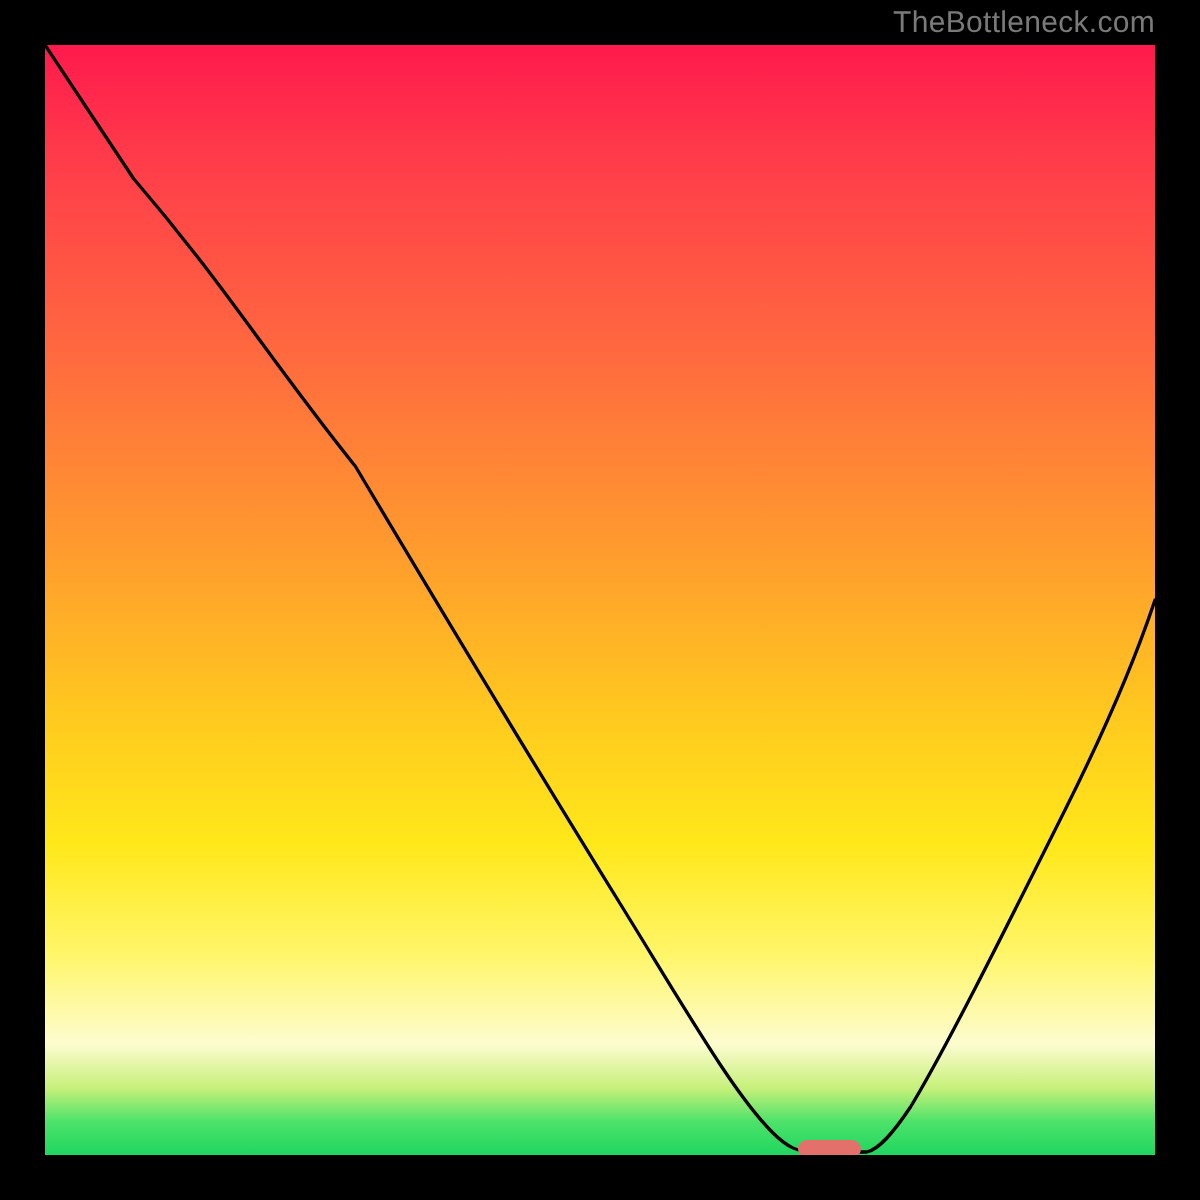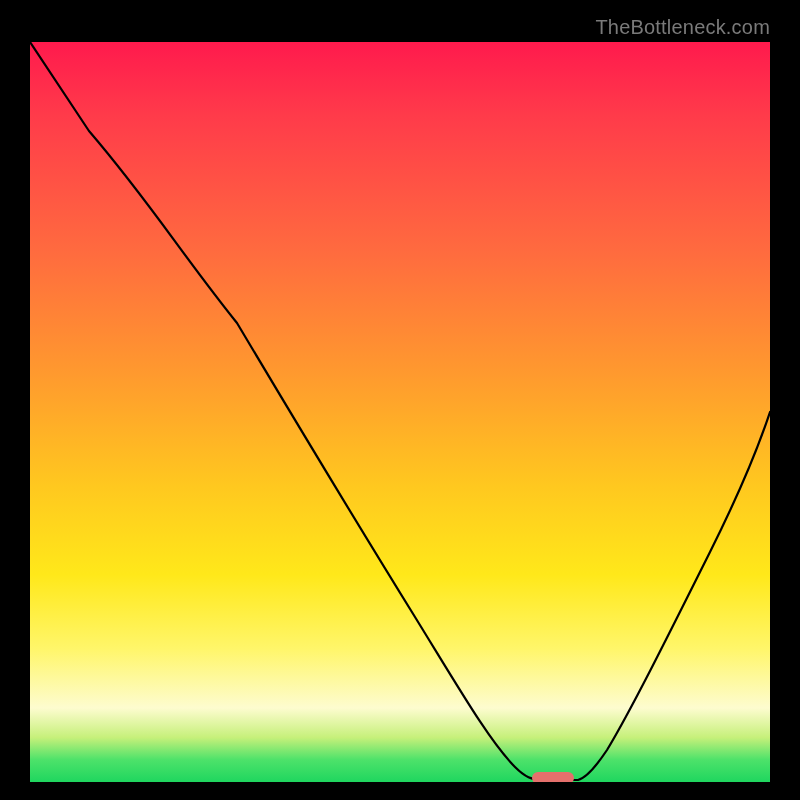--- a/index.html
+++ b/index.html
@@ -11,21 +11,20 @@
     overflow: hidden;
     font-family: Arial, Helvetica, sans-serif;
   }
   .frame {
     position: absolute;
     left: 0;
     top: 0;
     width: 800px;
     height: 572px;
     background: #000;
-    margin-top: 12px;
   }
   .plot-area {
     position: absolute;
     left: 30px;
     top: 30px;
     width: 740px;
     height: 740px;
     overflow: hidden;
   }
   .gradient-bg {

